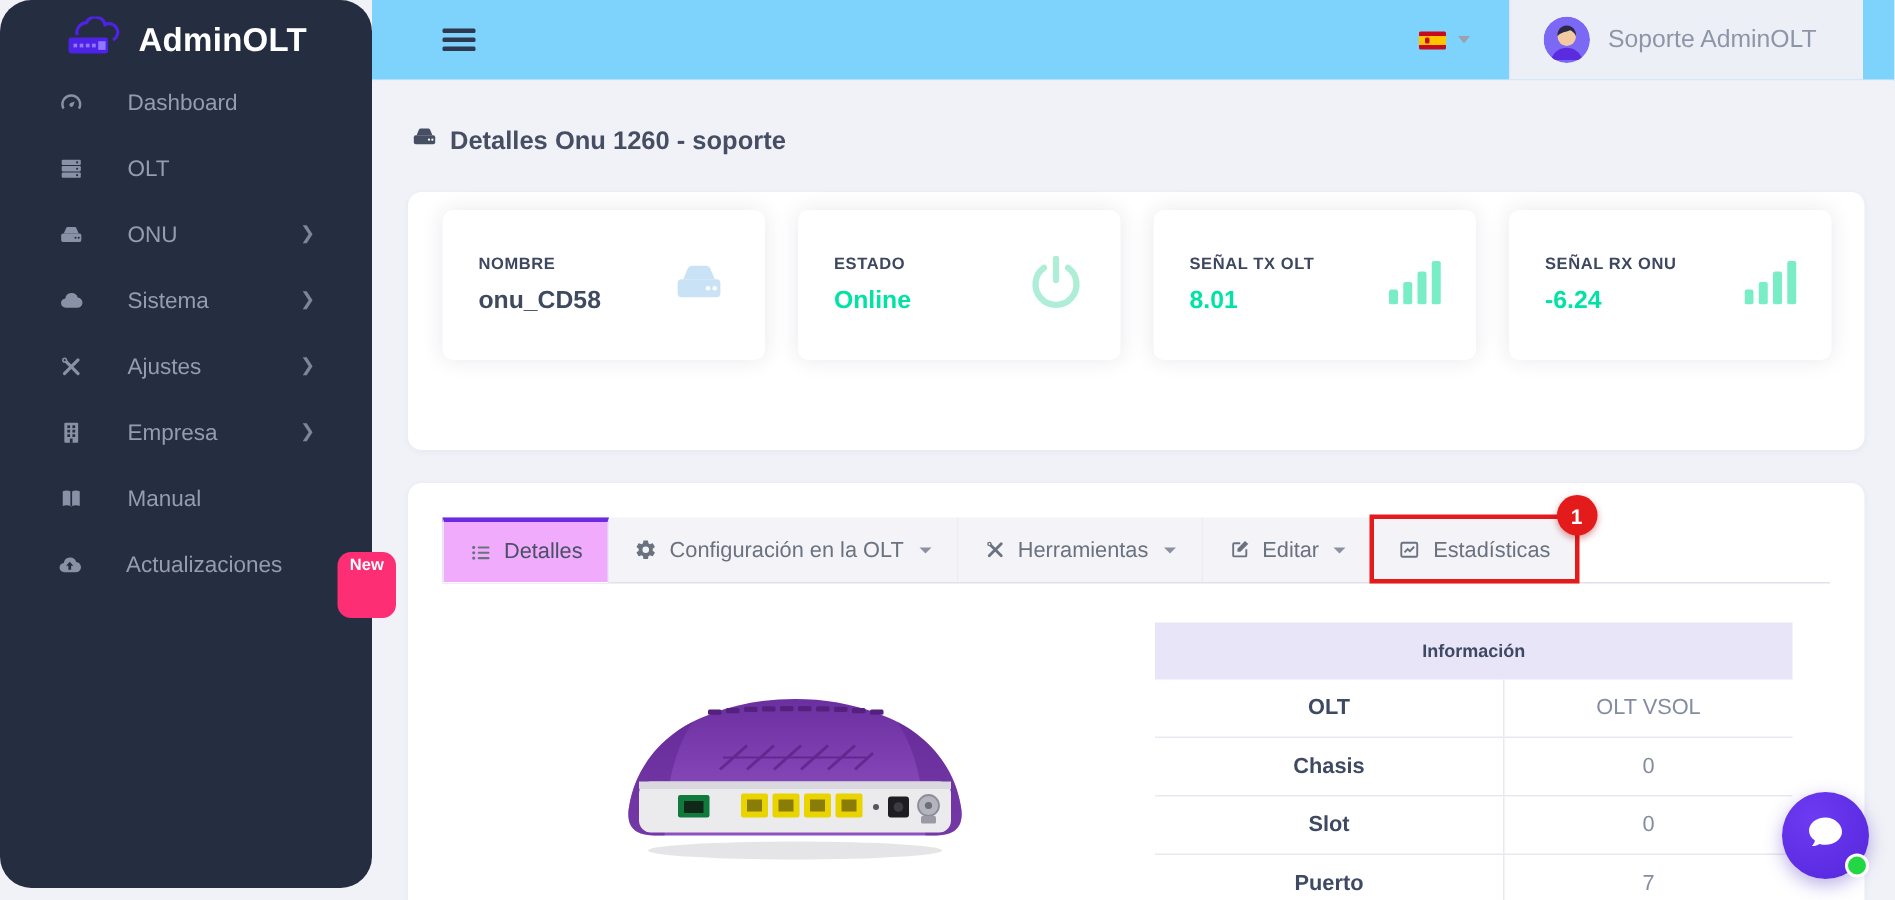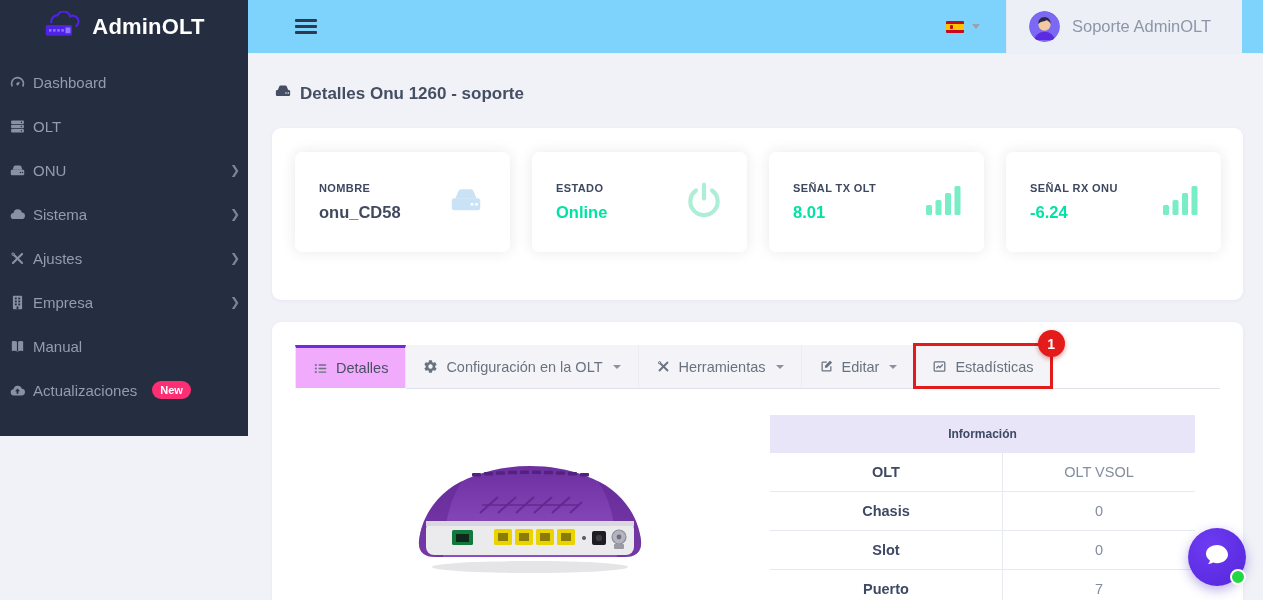--- a/index.html
+++ b/index.html
@@ -6,32 +6,32 @@
   html, body { width: 1263px; height: 600px; overflow: hidden; }
   body {
     font-family: "Liberation Sans", sans-serif;
     background: #f1f2f8;
     position: relative;
     color: #3f4a5e;
   }
 
   
   .sidebar {
-    position: absolute; left: 0; top: 0; width: 248px; height: 436px;
-    background: #252d40; z-index: 5;
+    position: absolute; left: 0; top: 0; width: 248px; height: 592px;
+    background: #252d40; z-index: 5; border-radius: 21px;
   }
   .logo-row {
     height: 54px; display: flex; align-items: center; justify-content: center; gap: 9px;
     cursor: pointer;
   }
   .logo-text { color: #ffffff; font-size: 22px; font-weight: bold; letter-spacing: .2px; }
   .nav { padding-top: 6px; }
   .nav-item {
-    height: 44px; display: flex; align-items: center; gap: 7px;
-    padding: 0 8px; color: #959caf; font-size: 15px; cursor: pointer;
+    height: 44px; display: flex; gap: 29px;
+    padding: 0 38px; color: #959caf; font-size: 15px; cursor: pointer;
   }
   .nav-item .ni-icon { width: 18px; display: flex; justify-content: center; color: #8891a5; }
   .nav-item .chev { margin-left: auto; color: #7d8598; font-size: 12px; }
   .badge-new {
     background: #fd2e74; color: #fff; font-size: 11px; font-weight: bold;
     border-radius: 9px; padding: 3px 8px; margin-left: 8px;
   }
 
   
   .topbar {
@@ -61,21 +61,21 @@
   }
   .panel {
     position: absolute; left: 272px; width: 971px; background: #fff;
     border-radius: 9px; box-shadow: 0 1px 4px rgba(35,40,90,.05);
   }
   .panel.cards-panel { top: 128px; height: 172px; }
   .panel.detail-panel { top: 322px; height: 278px; border-radius: 9px 9px 0 0; }
 
   
   .stat-card {
-    position: absolute; top: 24px; width: 215px; height: 100px; background: #fff;
+    position: absolute; top: 12px; width: 215px; height: 100px; background: #fff;
     border-radius: 7px; box-shadow: 0 0 14px rgba(30,35,80,.10);
     display: flex; justify-content: space-between; align-items: center; padding: 0 22px 0 24px;
   }
   .stat-card .sc-label { font-size: 11px; font-weight: bold; color: #3d4760; letter-spacing: .4px; }
   .stat-card .sc-value { font-size: 16.5px; font-weight: bold; margin-top: 9px; color: #3f4a5e; }
   .sc-value.green { color: #00e3a4; }
   .sc-icon { flex: none; }
 
   
   .tabstrip {

